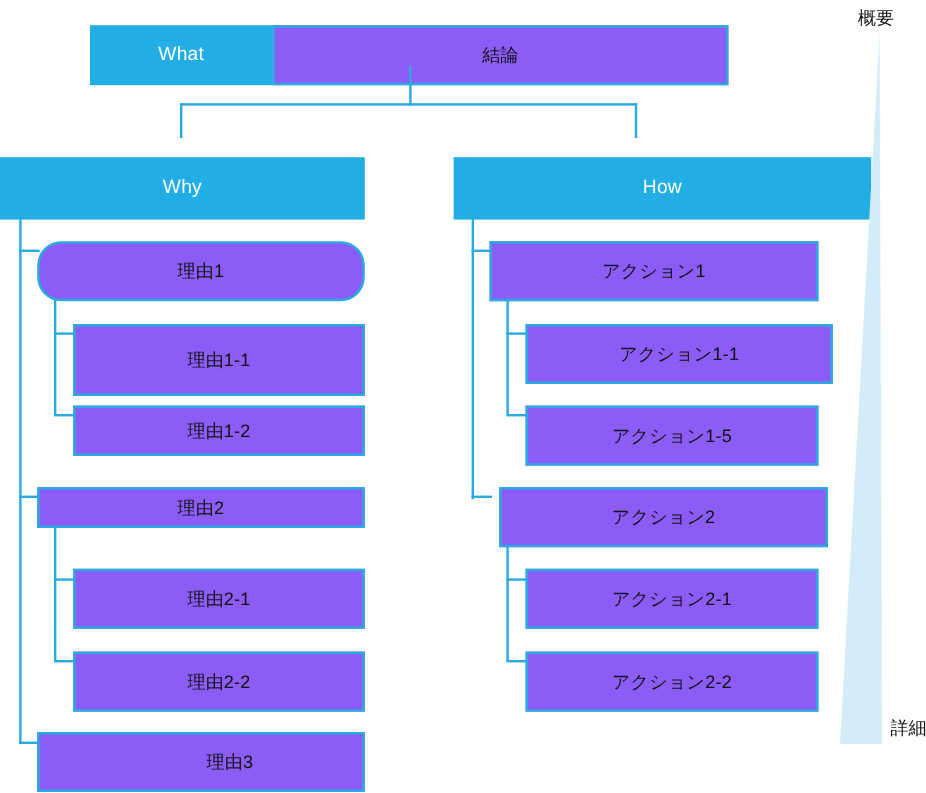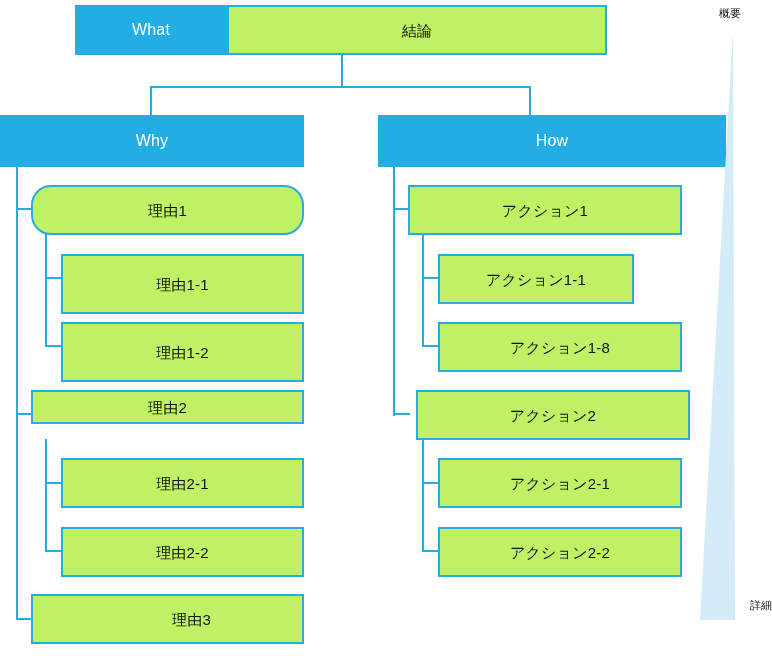--- a/index.html
+++ b/index.html
@@ -23,29 +23,30 @@
     position: absolute;
     box-sizing: border-box;
     display: flex;
     align-items: center;
     justify-content: center;
     font-size: 15px;
     line-height: 1;
     letter-spacing: 0.2px;
     color: #1a1a1a;
     white-space: nowrap;
+    margin-top: 16px;
   }
   .box.filled {
     background: #22AEE5;
     border: none;
     color: #ffffff;
     font-size: 16px;
   }
   .box.outline {
-    background: #bef264;
+    background: #8b5cf6;
     border: 2px solid #29ABE2;
     color: #111111;
   }
 
   
   .ln {
     position: absolute;
     background: #29ABE2;
   }
   .ln.v { width: 2px; }
@@ -56,21 +57,21 @@
     position: absolute;
     left: 688px;
     top: 28px;
     width: 84px;
     height: 592px;
   }
   .triangle-wrap svg { display: block; }
 
   .side-label {
     position: absolute;
-    font-size: 11px;
+    font-size: 15px;
     color: #111111;
     white-space: nowrap;
     text-align: center;
   }
 </style>
 </head>
 <body>
 
 <div id="canvas">
 
@@ -94,43 +95,43 @@
   <div class="ln v" style="left:45px; top:234px; height:112px;"></div>
   <div class="ln h" style="left:45px; top:277px; width:18px;"></div>
   <div class="ln h" style="left:45px; top:345px; width:18px;"></div>
 
   <div class="ln v" style="left:45px; top:439px; height:112px;"></div>
   <div class="ln h" style="left:45px; top:482px; width:18px;"></div>
   <div class="ln h" style="left:45px; top:550px; width:18px;"></div>
 
   <div class="box outline" style="left:31px; top:185px; width:273px; height:50px;border-radius:20px;">理由1</div>
   <div class="box outline" style="left:61px; top:254px; width:243px; height:60px;">理由1-1</div>
-  <div class="box outline" style="left:61px; top:322px; width:243px; height:60px;">理由1-2</div>
+  <div class="box outline" style="left:61px; top:322px; width:243px; height:42px;">理由1-2</div>
   <div class="box outline" style="left:31px; top:390px; width:273px; height:34px;">理由2</div>
   <div class="box outline" style="left:61px; top:458px; width:243px; height:50px;">理由2-1</div>
   <div class="box outline" style="left:61px; top:527px; width:243px; height:50px;">理由2-2</div>
   <div class="box outline" style="left:31px; top:594px; width:273px; height:50px;padding-left:48px;">理由3</div>
 
   <div class="box filled" style="left:378px; top:115px; width:348px; height:52px;">How</div>
 
   <div class="ln v" style="left:393px; top:167px; height:249px;"></div>
   <div class="ln h" style="left:393px; top:208px; width:17px;"></div>
   <div class="ln h" style="left:393px; top:413px; width:17px;"></div>
 
   <div class="ln v" style="left:422px; top:234px; height:112px;"></div>
   <div class="ln h" style="left:422px; top:277px; width:18px;"></div>
   <div class="ln h" style="left:422px; top:345px; width:18px;"></div>
 
   <div class="ln v" style="left:422px; top:439px; height:112px;"></div>
   <div class="ln h" style="left:422px; top:482px; width:18px;"></div>
   <div class="ln h" style="left:422px; top:550px; width:18px;"></div>
 
   <div class="box outline" style="left:408px; top:185px; width:274px; height:50px;">アクション1</div>
-  <div class="box outline" style="left:438px; top:254px; width:196px; height:50px;">アクション1-1</div>
-  <div class="box outline" style="left:438px; top:322px; width:244px; height:50px;">アクション1-8</div>
+  <div class="box outline" style="left:438px; top:254px; width:256px; height:50px;">アクション1-1</div>
+  <div class="box outline" style="left:438px; top:322px; width:244px; height:50px;">アクション1-5</div>
   <div class="box outline" style="left:416px; top:390px; width:274px; height:50px;">アクション2</div>
   <div class="box outline" style="left:438px; top:458px; width:244px; height:50px;">アクション2-1</div>
   <div class="box outline" style="left:438px; top:527px; width:244px; height:50px;">アクション2-2</div>
 
   <div class="side-label" style="left:688px; top:6px; width:84px;">概要</div>
 
   <div class="triangle-wrap">
     <svg width="84" height="592" viewBox="0 0 84 592" xmlns="http://www.w3.org/2000/svg">
       <polygon points="45,0 47,592 12,592" fill="#D3ECF7"></polygon>
     </svg>

